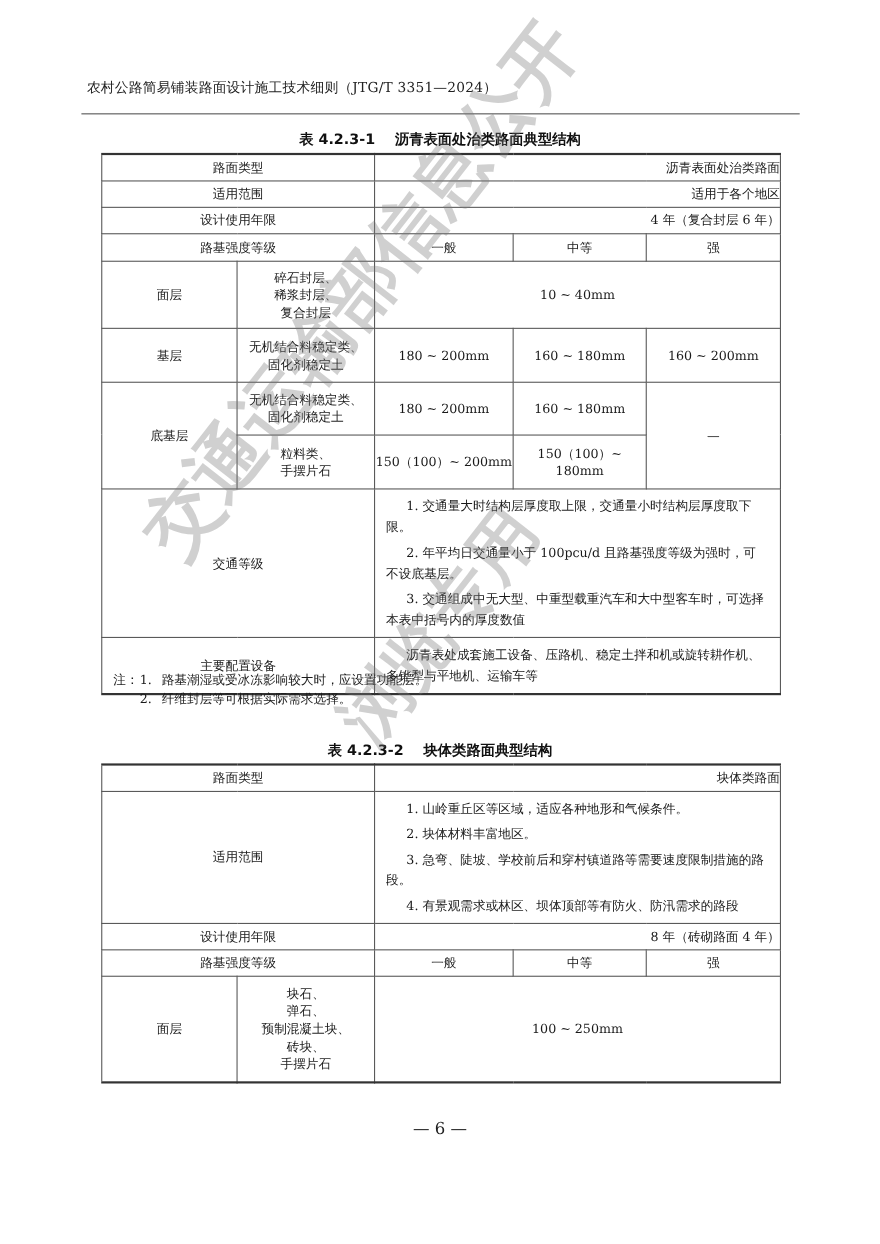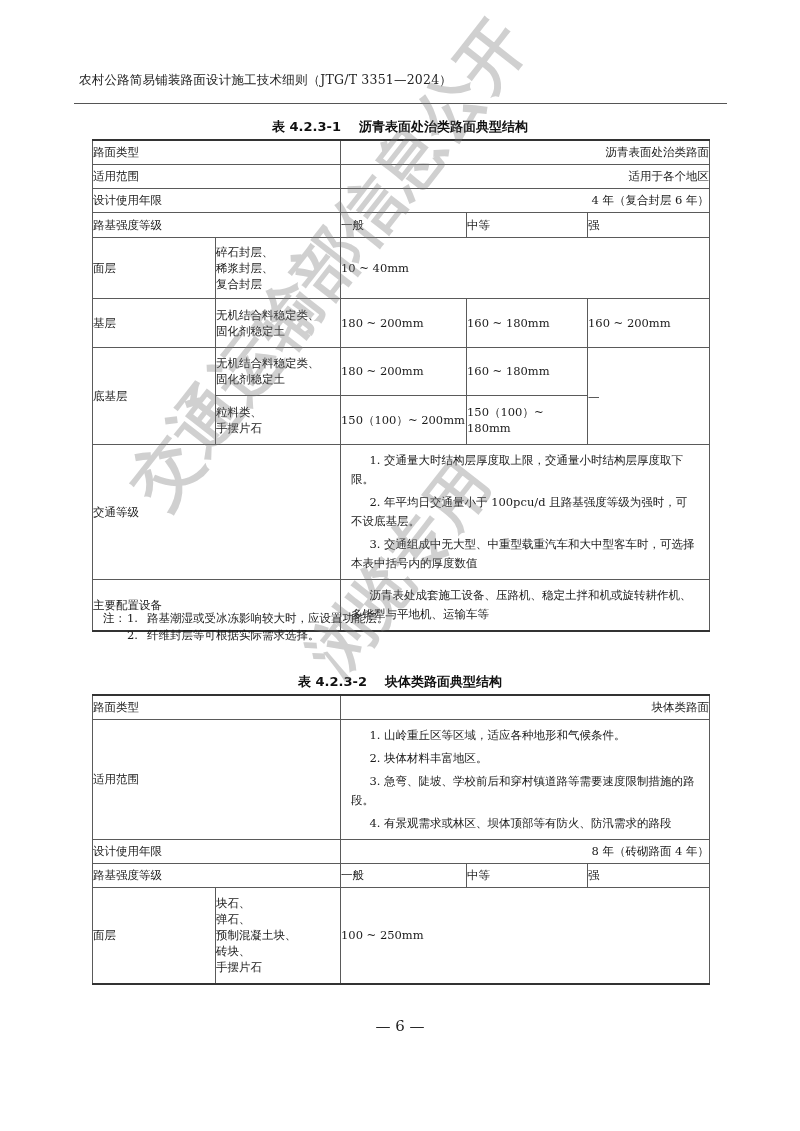--- a/index.html
+++ b/index.html
@@ -5,21 +5,21 @@
   html, body { margin:0; padding:0; background:#ffffff; }
   body { width:800px; height:1131px; position:relative; overflow:hidden;
          font-family:"DejaVu Serif","Liberation Serif",serif; color:#1a1a1a; }
   .page-header { position:absolute; left:79px; top:72px; font-size:12.5px; color:#222; letter-spacing:0.2px; }
   .header-rule { position:absolute; left:74px; top:103px; width:653px; height:0; border-top:1.5px solid #555; }
   .caption { position:absolute; left:0; width:800px; text-align:center; font-family:"DejaVu Sans","Liberation Sans",sans-serif;
              font-weight:bold; font-size:13px; color:#111; }
   .caption .num { margin-right:18px; }
   table.spec { position:absolute; left:92px; width:617px; border-collapse:collapse; table-layout:fixed;
                font-size:11.5px; color:#1a1a1a; }
-  table.spec td { border:1px solid #5a5a5a; padding:0; text-align:left; vertical-align:middle; line-height:16px; }
+  table.spec td { border:1px solid #5a5a5a; padding:0; text-align:center; vertical-align:middle; line-height:16px; }
   table.spec.t1 { top:139px; border-top:2px solid #333; border-bottom:2px solid #333; }
   table.spec.t2 { top:694px; border-top:2px solid #333; border-bottom:2px solid #333; }
   table.spec td.left { text-align:right; padding-left:10px; }
   table.spec td.para { text-align:left; padding:2px 8px 2px 6px; line-height:19px; }
   table.spec td.para p { margin:4px; text-indent:1.6em; }
   .sub { display:block; }
   .notes { position:absolute; left:103px; top:610px; font-size:11.5px; line-height:17px; color:#1a1a1a; width:610px; }
   .notes .n { position:relative; padding-left:44px; }
   .notes .n .lab { position:absolute; left:0; }
   .notes .n .idx { position:absolute; left:24px; }

